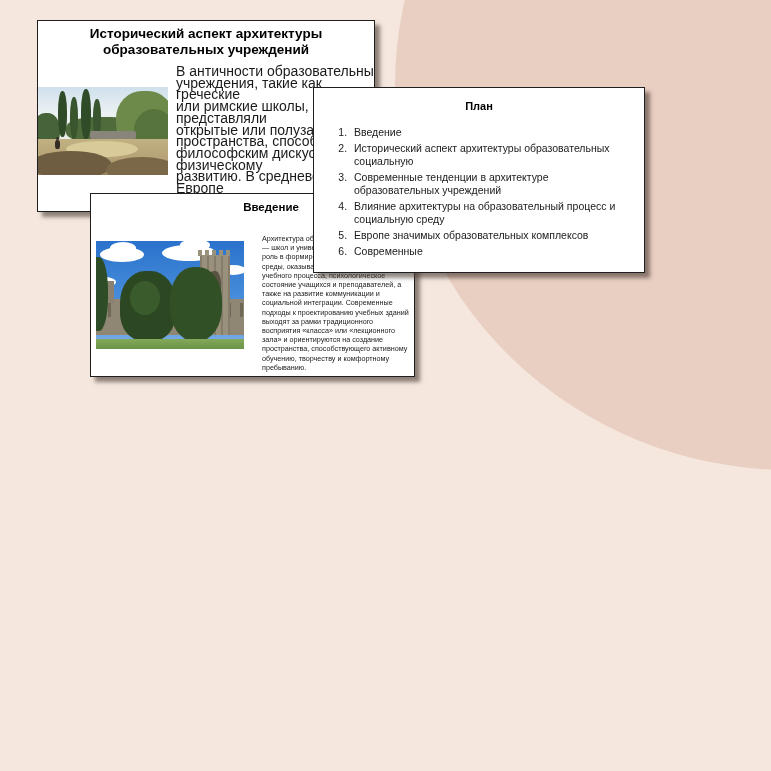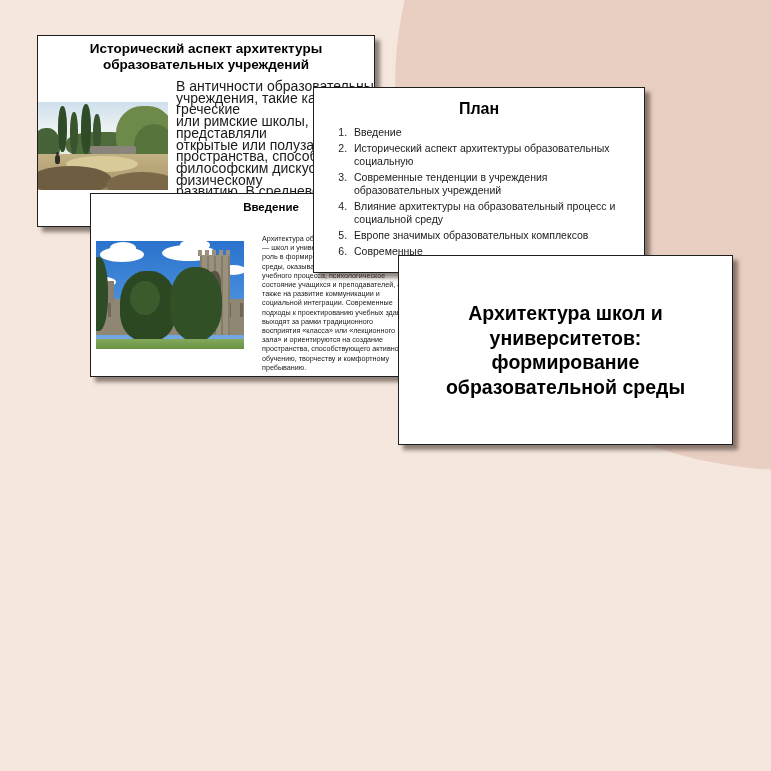--- a/index.html
+++ b/index.html
@@ -6,21 +6,21 @@
   body{font-family:"Liberation Sans", sans-serif; background:#f5e7de;}
   #canvas{position:relative;width:771px;height:771px;overflow:hidden;background:#f5e7de;}
 
   .bg-blob{position:absolute;left:395px;top:-300px;width:790px;height:770px;
     border-radius:50%;background:#e9cfc2;}
 
   .slide{position:absolute;background:#ffffff;border:1px solid #1f1f1f;
     box-shadow:5px 5px 4px rgba(72,58,50,0.6);box-sizing:border-box;overflow:hidden;}
 
   
-  .slide-historical{left:37px;top:35px;width:338px;height:192px;z-index:1;padding-left:24px;}
+  .slide-historical{left:37px;top:20px;width:338px;height:192px;z-index:1;padding-left:24px;}
   .slide-historical .title{position:absolute;left:8px;right:8px;top:5px;
     font-size:13.5px;line-height:15.5px;font-weight:bold;color:#000;text-align:center;white-space:pre-line;}
   .slide-historical .body{position:absolute;left:138px;top:45px;width:210px;
     font-size:14px;line-height:11.7px;color:#1a1a1a;white-space:pre-line;}
 
   .photo{position:absolute;overflow:hidden;}
   .photo *{position:absolute;}
 
   
   .park{left:0px;top:66px;width:130px;height:88px;background:linear-gradient(180deg,#cfe0ec 0%,#ecf1f2 30%,#e8ede6 48%);}
@@ -35,21 +35,21 @@
   .park .pavilion{left:52px;top:44px;width:46px;height:8px;background:#8a857b;border-radius:2px;}
   .park .ground{left:0;top:52px;width:130px;height:36px;background:linear-gradient(180deg,#c2b183,#b5a276 55%,#97835c);}
   .park .sun-patch{left:28px;top:54px;width:72px;height:16px;background:#d9ca9a;border-radius:50%;}
   .park .shadow-l{left:-8px;top:64px;width:82px;height:28px;background:#6e5d41;border-radius:50%;}
   .park .shadow-r{left:68px;top:70px;width:72px;height:26px;background:#7a6848;border-radius:50%;}
   .park .figure{left:17px;top:53px;width:5px;height:9px;background:#332c24;border-radius:40%;}
   .park .figure-head{left:18px;top:50px;width:3px;height:3px;background:#332c24;border-radius:50%;}
 
   
   .slide-plan{left:313px;top:87px;width:332px;height:186px;z-index:3;}
-  .slide-plan .title{position:absolute;left:0;right:0;top:12px;font-size:16px;
+  .slide-plan .title{position:absolute;left:0;right:0;top:12px;font-size:11px;
     font-weight:bold;color:#000;text-align:center;}
   .slide-plan ol{position:absolute;left:14px;top:38px;width:300px;margin:0;
     padding-left:22px;font-size:10.5px;line-height:13px;color:#1a1a1a;}
   .slide-plan ol li{margin-bottom:3px;padding-left:4px;white-space:pre-line;}
 
   
   .slide-intro{left:90px;top:193px;width:325px;height:184px;z-index:2;}
   .slide-intro .title{position:absolute;left:60px;top:7px;width:240px;font-size:11.5px;
     font-weight:bold;color:#000;text-align:center;}
   .slide-intro .body{position:absolute;left:171px;top:40px;width:160px;
@@ -166,29 +166,23 @@
 обучению, творчеству и комфортному
 пребыванию.</div>
   </div>
 
   <div class="slide slide-plan">
     <div class="title">План</div>
     <ol>
       <li>Введение</li>
       <li>Исторический аспект архитектуры образовательных
 социальную</li>
-      <li>Современные тенденции в учреждения
+      <li>Современные тенденции в архитектуре
 образовательных учреждений</li>
       <li>Влияние архитектуры на образовательный процесс и
-социальной среду</li>
+социальную среду</li>
       <li>Европе значимых образовательных комплексов</li>
       <li>Современные</li>
     </ol>
   </div>
 
-  <div class="slide slide-cover">
-    <div class="title">Архитектура школ и
-университетов:
-формирование
-образовательной среды</div>
-  </div>
 
 </div>
 
 </body></html>

